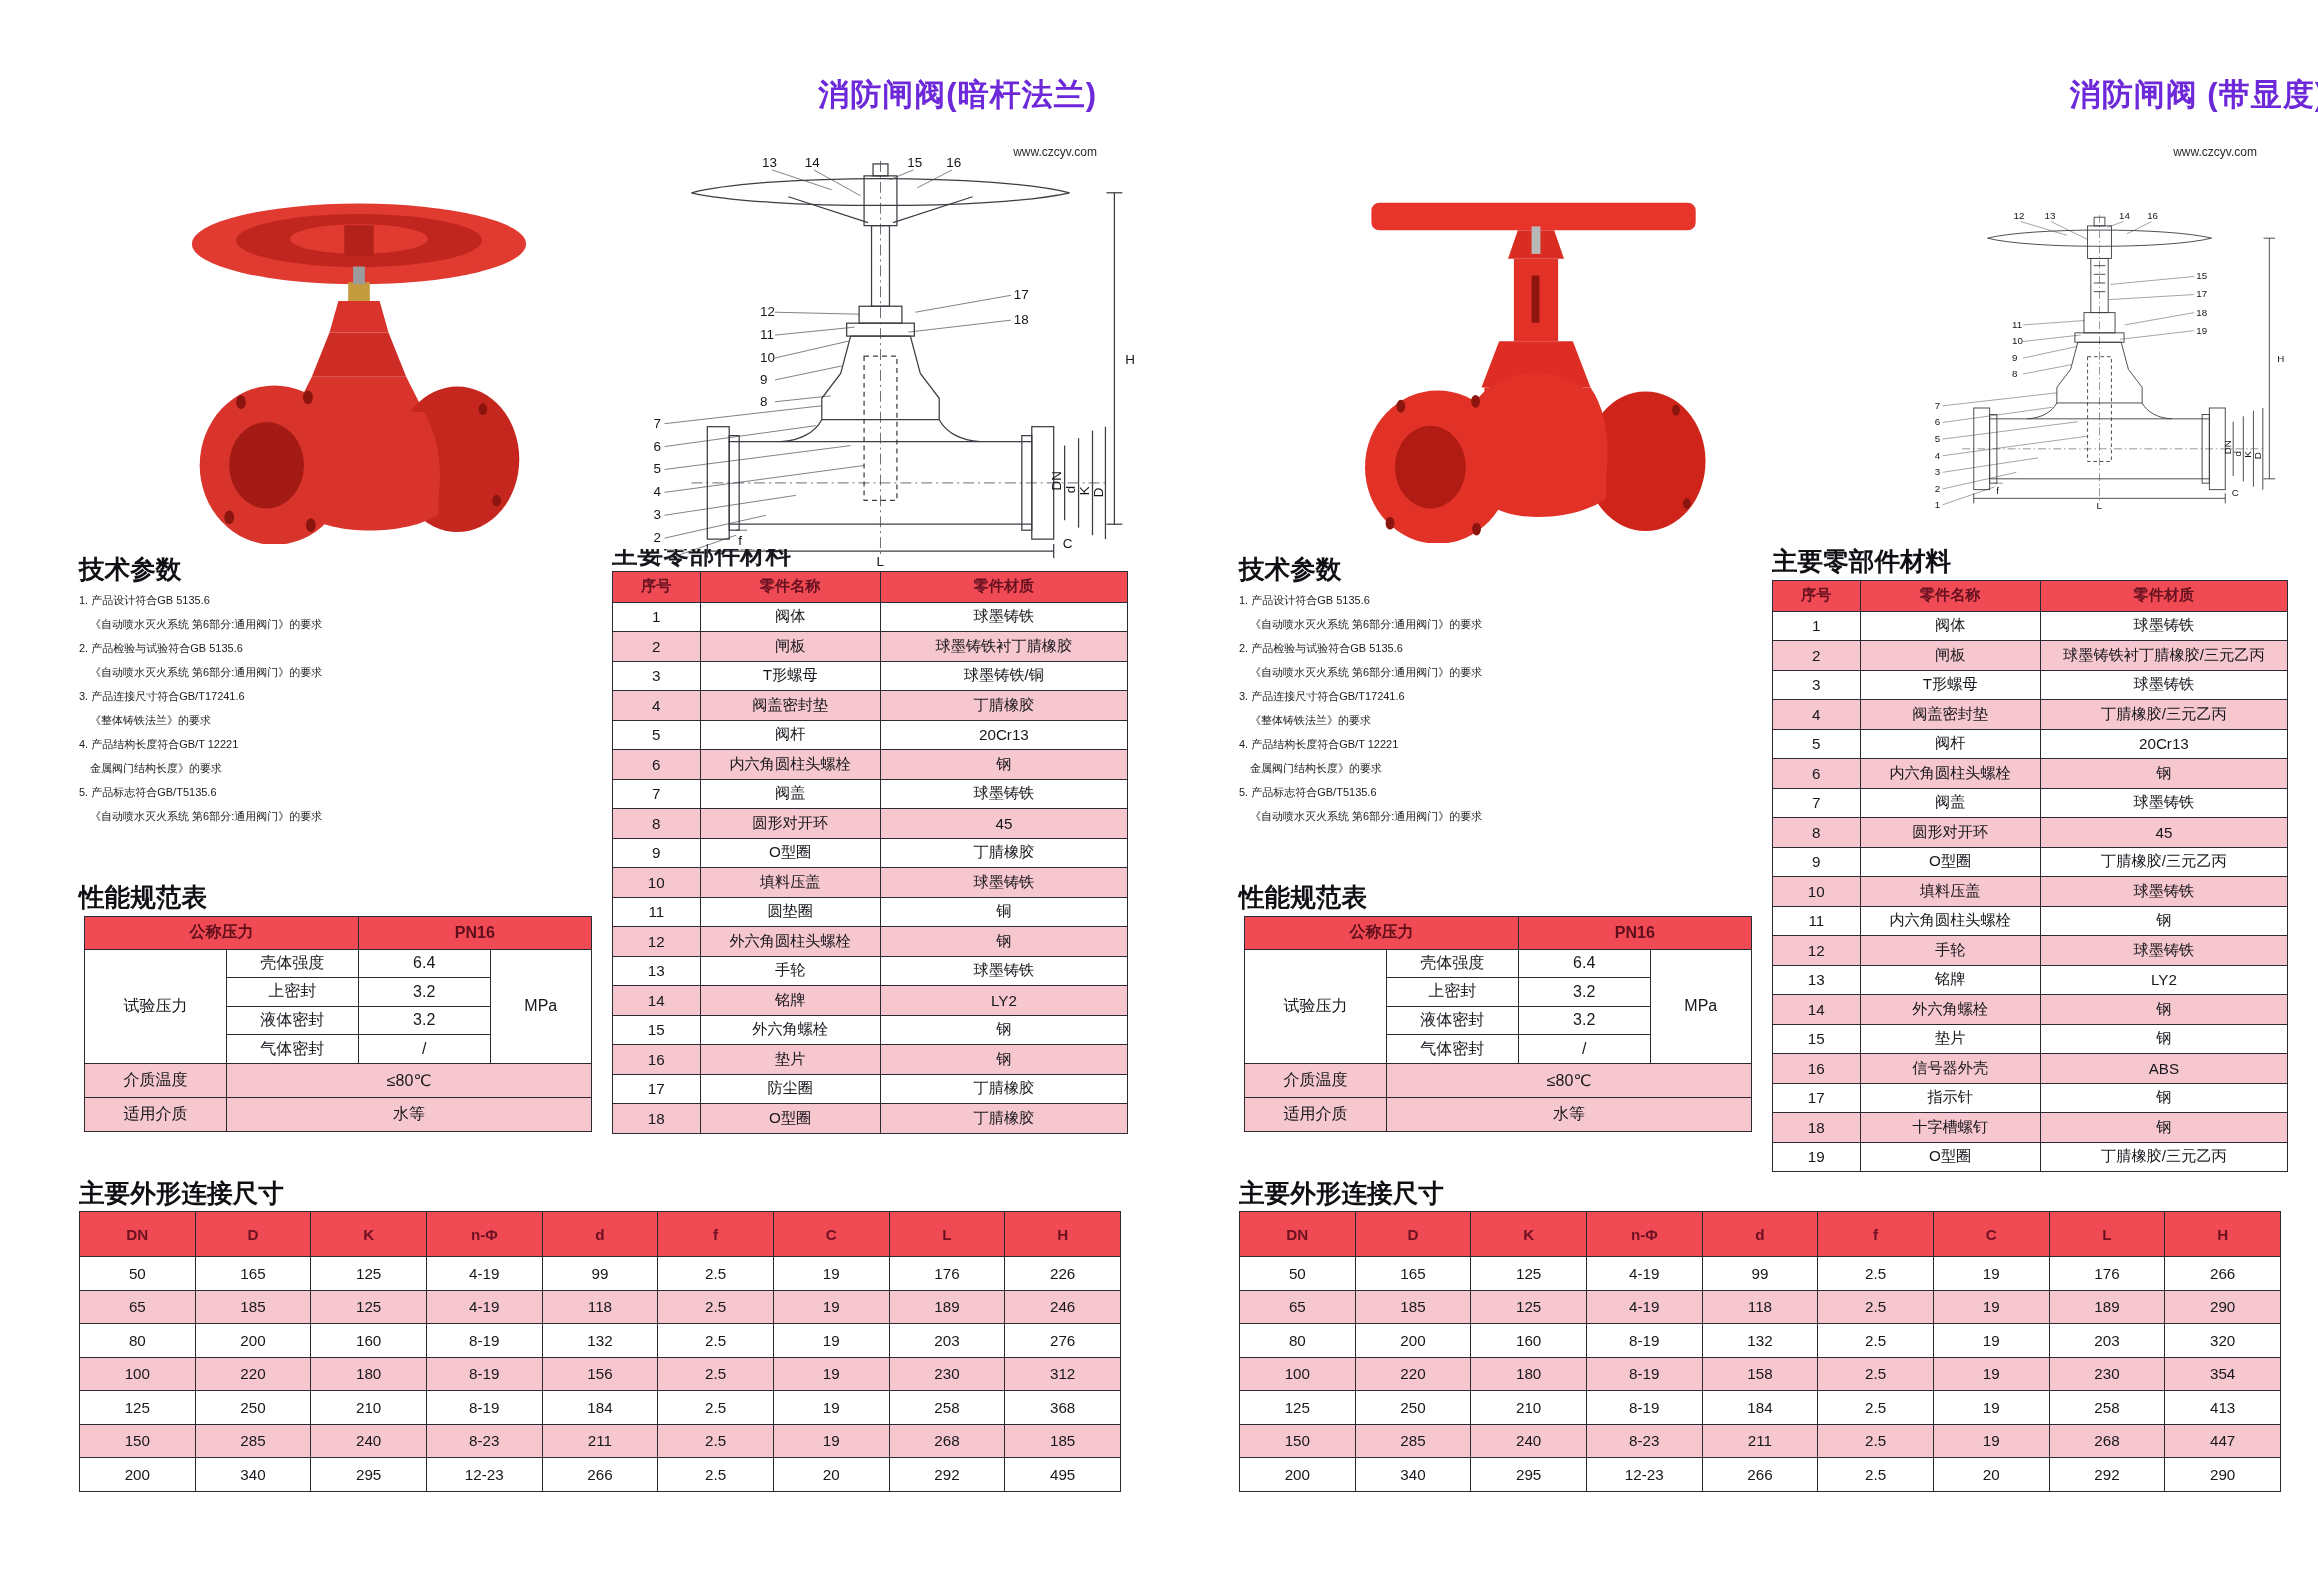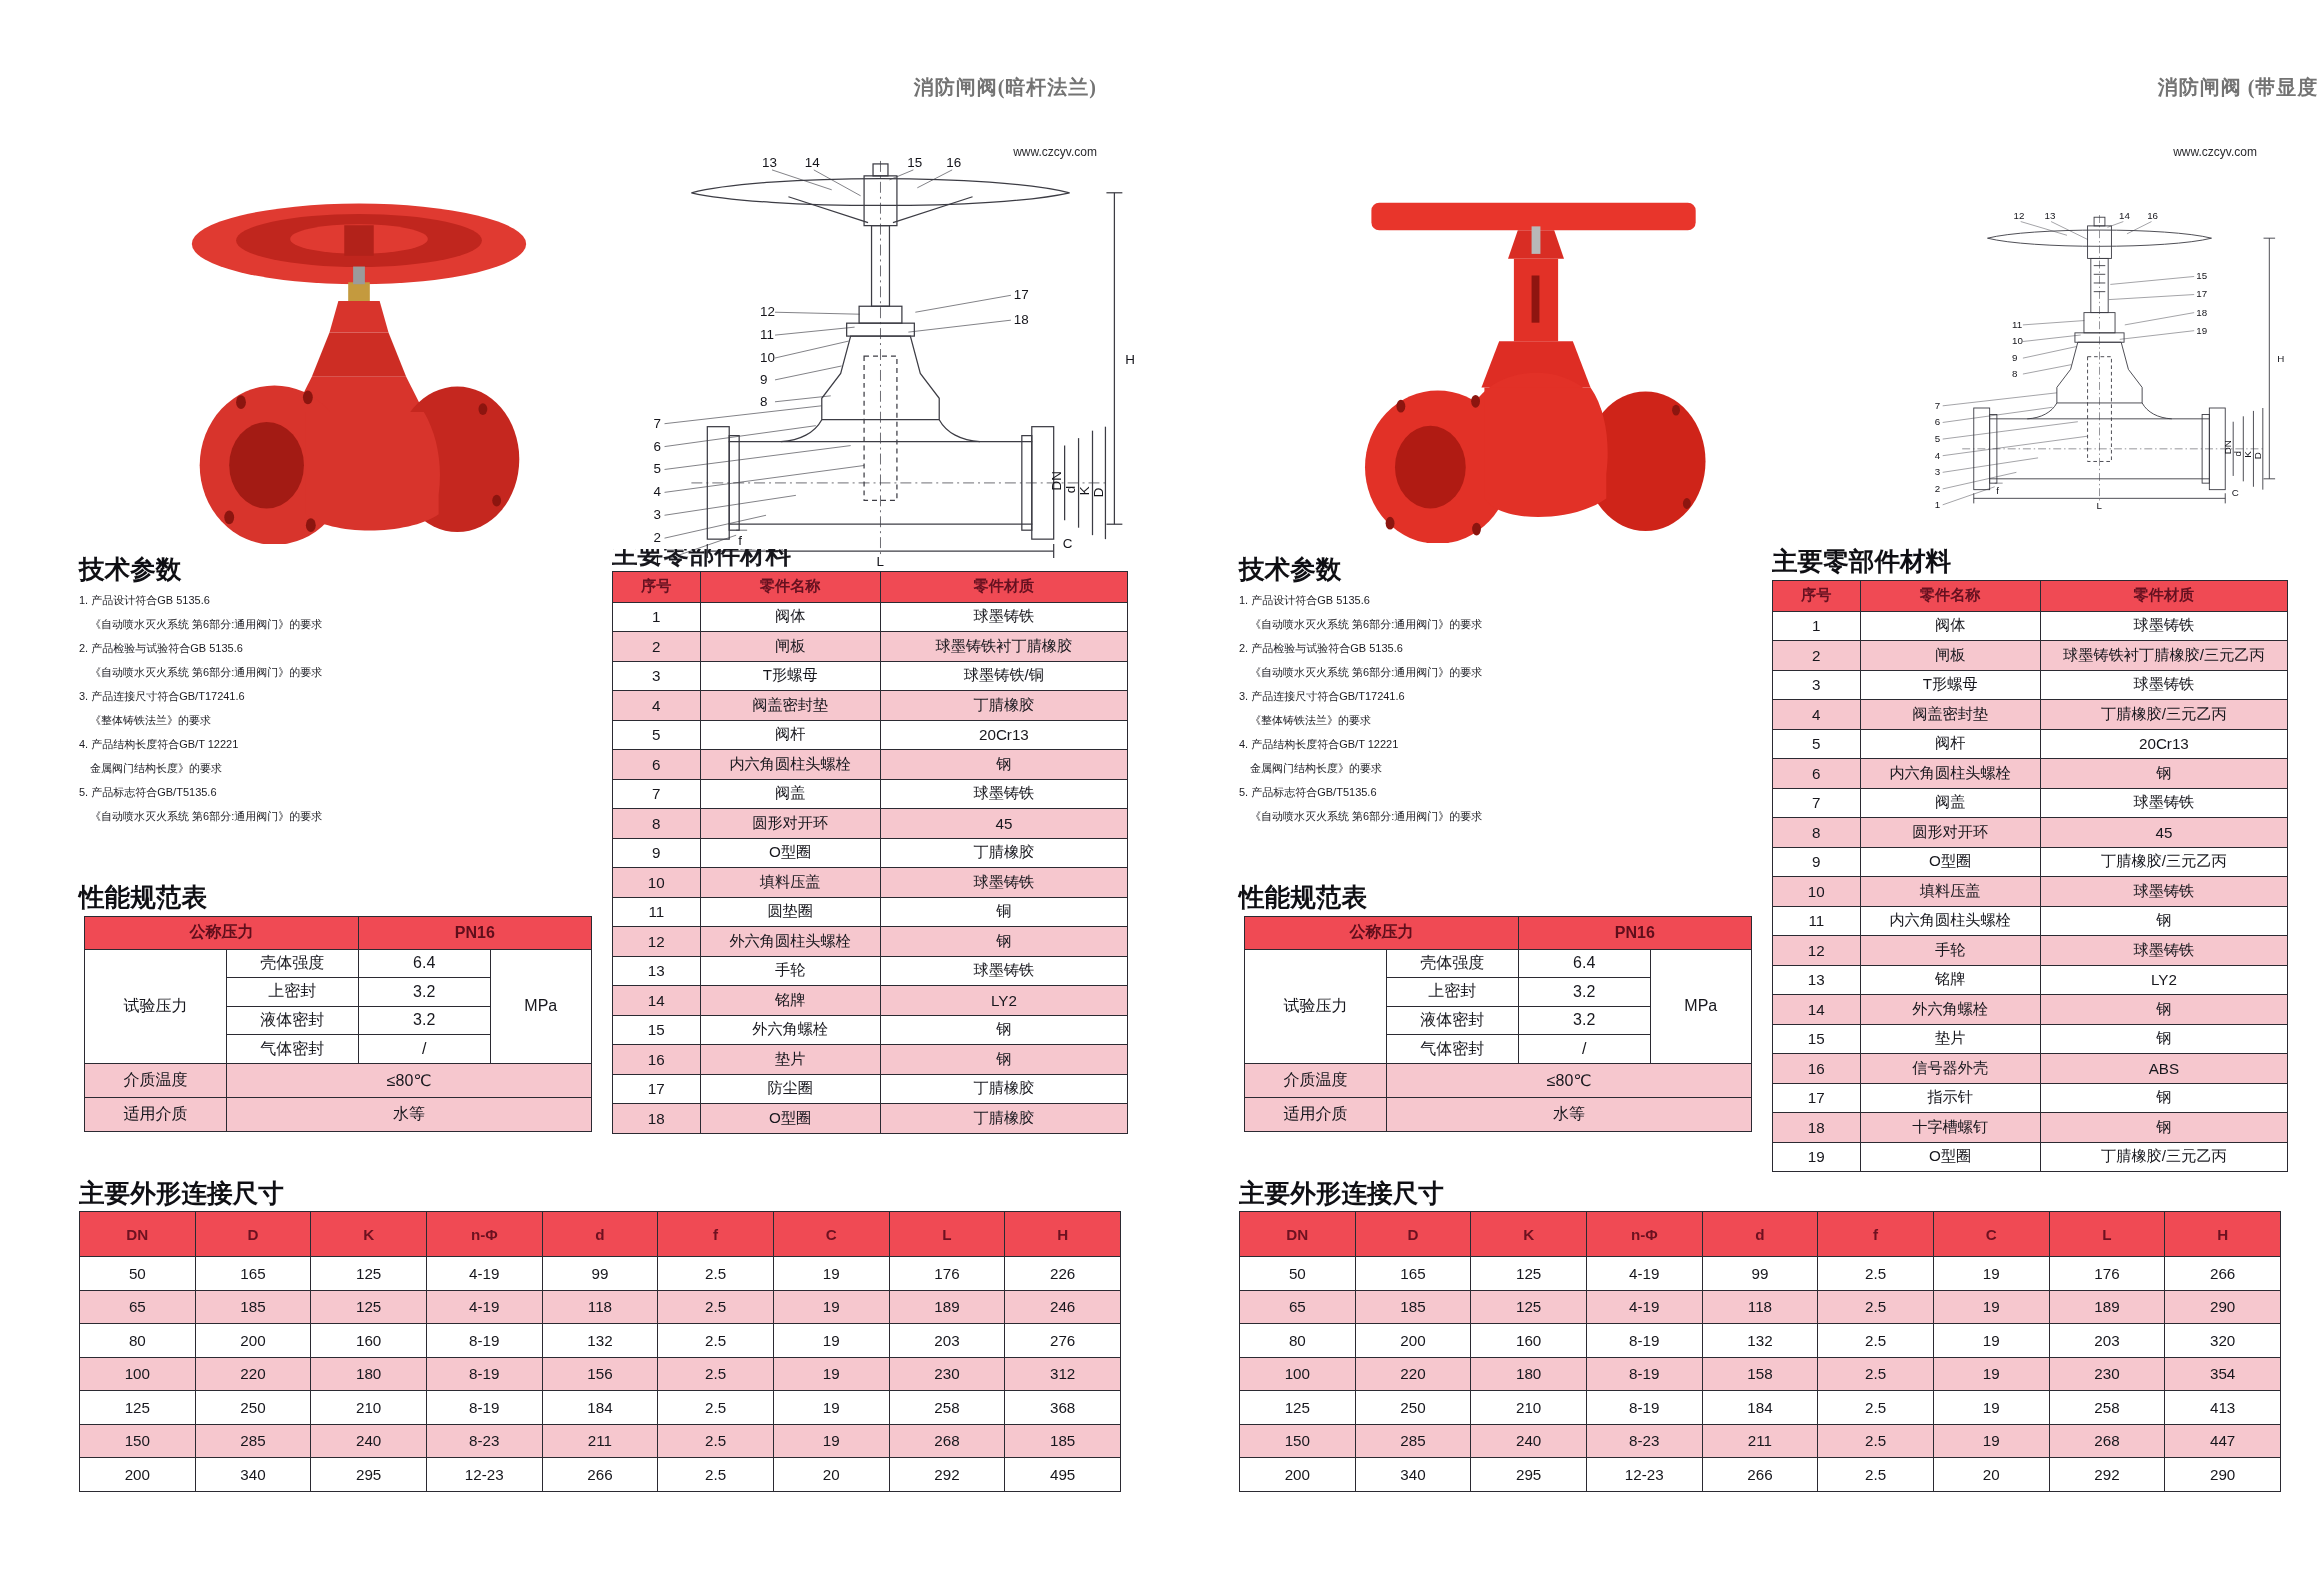--- a/index.html
+++ b/index.html
@@ -1,20 +1,20 @@
 <!DOCTYPE html>
 <html style="font-size:7.9px"><head>
 <meta charset="utf-8">
 <style>
   html,body{margin:0;padding:0;background:#ffffff;}
   .canvas{position:relative;width:2319px;height:1573px;background:#ffffff;
           font-family:"Liberation Sans","DejaVu Sans",sans-serif;color:#17171d;overflow:hidden;}
 
-  .page-title{position:absolute;width:556px;font-size:20px;font-weight:700;color:#737373;
-              text-align:right;letter-spacing:1px;font-family:Liberation Serif, serif;}
+  .page-title{position:absolute;width:556px;font-size:31px;font-weight:700;color:#6d28d9;
+              text-align:right;letter-spacing:1px;}
   .site-url{position:absolute;width:556px;font-size:12px;color:#2a2a2e;text-align:right;}
 
   .sec-heading{position:absolute;font-size:25.6px;font-weight:700;color:#0f0f14;}
   .clip-heading{position:absolute;overflow:hidden;height:20.6px;width:344px;}
   .clip-heading > div{font-size:25.6px;font-weight:700;transform:translateY(-11.8px);}
 
   .tech-list{position:absolute;font-size:11px;color:#1b1b21;}
   .tech-line{height:24px;line-height:24px;white-space:nowrap;}
 
   table{border-collapse:collapse;table-layout:fixed;}

